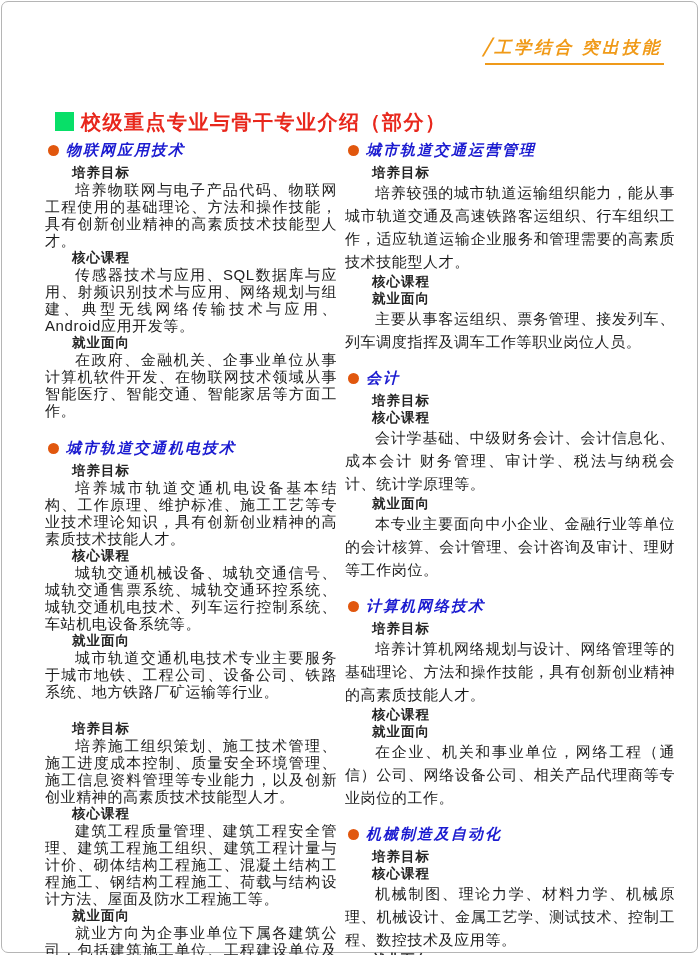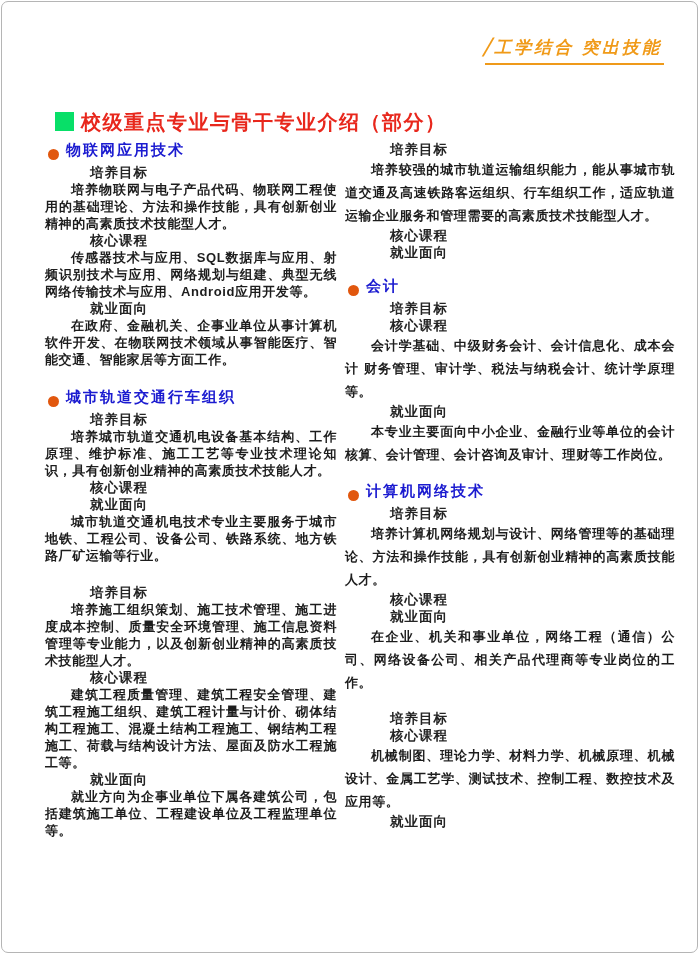--- a/index.html
+++ b/index.html
@@ -38,35 +38,35 @@
     position:absolute;left:45px;top:141px;right:25px;
     display:flex;gap:8px;
   }
   .col{min-width:0;}
   .col-left{width:292px;}
   .col-right{width:330px;}
   .sec{margin:0;}
   .col-left .sec{margin-bottom:20px;}
   .col-right .sec{margin-bottom:16px;}
   .sec-h{
-    margin:0 0 4px 0;display:flex;align-items:flex-end;gap:7px;
+    margin:0 0 4px 0;display:flex;align-items:center;gap:7px;font-style:italic;
   }
   .dot{
     width:11px;height:11px;border-radius:50%;background:#e1570e;
     flex:0 0 auto;margin-left:3px;
   }
   .sec-title{
     color:#1b1bd0;font-weight:bold;font-size:15px;letter-spacing:2px;
   }
   .subhead{
-    margin-left:45px;font-weight:bold;color:#242424;
+    margin-left:27px;font-weight:bold;color:#242424;
     font-size:13.5px;letter-spacing:1px;
   }
   .para{
-    margin:0;color:#1d1d1d;font-size:13px;font-weight:700;
+    margin:0;color:#1d1d1d;font-size:15px;font-weight:400;
     text-indent:2em;letter-spacing:0.6px;text-align:justify;
   }
   .col-left .para{line-height:17px;}
   .col-right .para{line-height:23px;}
   .col-left .subhead{line-height:17px;}
   .col-right .subhead{line-height:17px;}
 </style>
 </head>
 <body>
 
@@ -93,47 +93,53 @@
       <p class="para">培养物联网与电子产品代码、物联网工程使用的基础理论、方法和操作技能，具有创新创业精神的高素质技术技能型人才。</p>
       <div class="subhead">核心课程</div>
       <p class="para">传感器技术与应用、SQL数据库与应用、射频识别技术与应用、网络规划与组建、典型无线网络传输技术与应用、Android应用开发等。</p>
       <div class="subhead">就业面向</div>
       <p class="para">在政府、金融机关、企事业单位从事计算机软件开发、在物联网技术领域从事智能医疗、智能交通、智能家居等方面工作。</p>
     </section>
 
     <section class="sec">
       <h3 class="sec-h">
         <span class="dot"></span>
-        <span class="sec-title">城市轨道交通行车组织</span>
+        <span class="sec-title">城市轨道交通机电技术</span>
       </h3>
       <div class="subhead">培养目标</div>
       <p class="para">培养城市轨道交通机电设备基本结构、工作原理、维护标准、施工工艺等专业技术理论知识，具有创新创业精神的高素质技术技能人才。</p>
       <div class="subhead">核心课程</div>
+      <p class="para">城轨交通机械设备、城轨交通信号、城轨交通售票系统、城轨交通环控系统、城轨交通机电技术、列车运行控制系统、车站机电设备系统等。</p>
       <div class="subhead">就业面向</div>
       <p class="para">城市轨道交通机电技术专业主要服务于城市地铁、工程公司、设备公司、铁路系统、地方铁路厂矿运输等行业。</p>
     </section>
 
     <section class="sec">
       <div class="subhead">培养目标</div>
       <p class="para">培养施工组织策划、施工技术管理、施工进度成本控制、质量安全环境管理、施工信息资料管理等专业能力，以及创新创业精神的高素质技术技能型人才。</p>
       <div class="subhead">核心课程</div>
       <p class="para">建筑工程质量管理、建筑工程安全管理、建筑工程施工组织、建筑工程计量与计价、砌体结构工程施工、混凝土结构工程施工、钢结构工程施工、荷载与结构设计方法、屋面及防水工程施工等。</p>
       <div class="subhead">就业面向</div>
       <p class="para">就业方向为企事业单位下属各建筑公司，包括建筑施工单位、工程建设单位及工程监理单位等。</p>
     </section>
 
   </div>
 
   <div class="col col-right">
 
     <section class="sec">
+      <h3 class="sec-h">
+        <span class="dot"></span>
+        <span class="sec-title">城市轨道交通运营管理</span>
+      </h3>
       <div class="subhead">培养目标</div>
       <p class="para">培养较强的城市轨道运输组织能力，能从事城市轨道交通及高速铁路客运组织、行车组织工作，适应轨道运输企业服务和管理需要的高素质技术技能型人才。</p>
       <div class="subhead">核心课程</div>
       <div class="subhead">就业面向</div>
+      <p class="para">主要从事客运组织、票务管理、接发列车、列车调度指挥及调车工作等职业岗位人员。</p>
     </section>
 
     <section class="sec">
       <h3 class="sec-h">
         <span class="dot"></span>
         <span class="sec-title">会计</span>
       </h3>
       <div class="subhead">培养目标</div>
       <div class="subhead">核心课程</div>
       <p class="para">会计学基础、中级财务会计、会计信息化、成本会计 财务管理、审计学、税法与纳税会计、统计学原理等。</p>
@@ -147,20 +153,24 @@
         <span class="sec-title">计算机网络技术</span>
       </h3>
       <div class="subhead">培养目标</div>
       <p class="para">培养计算机网络规划与设计、网络管理等的基础理论、方法和操作技能，具有创新创业精神的高素质技能人才。</p>
       <div class="subhead">核心课程</div>
       <div class="subhead">就业面向</div>
       <p class="para">在企业、机关和事业单位，网络工程（通信）公司、网络设备公司、相关产品代理商等专业岗位的工作。</p>
     </section>
 
     <section class="sec">
+      <h3 class="sec-h">
+        <span class="dot"></span>
+        <span class="sec-title">机械制造及自动化</span>
+      </h3>
       <div class="subhead">培养目标</div>
       <div class="subhead">核心课程</div>
       <p class="para">机械制图、理论力学、材料力学、机械原理、机械设计、金属工艺学、测试技术、控制工程、数控技术及应用等。</p>
       <div class="subhead">就业面向</div>
 
     </section>
 
   </div>
 
 </div>

